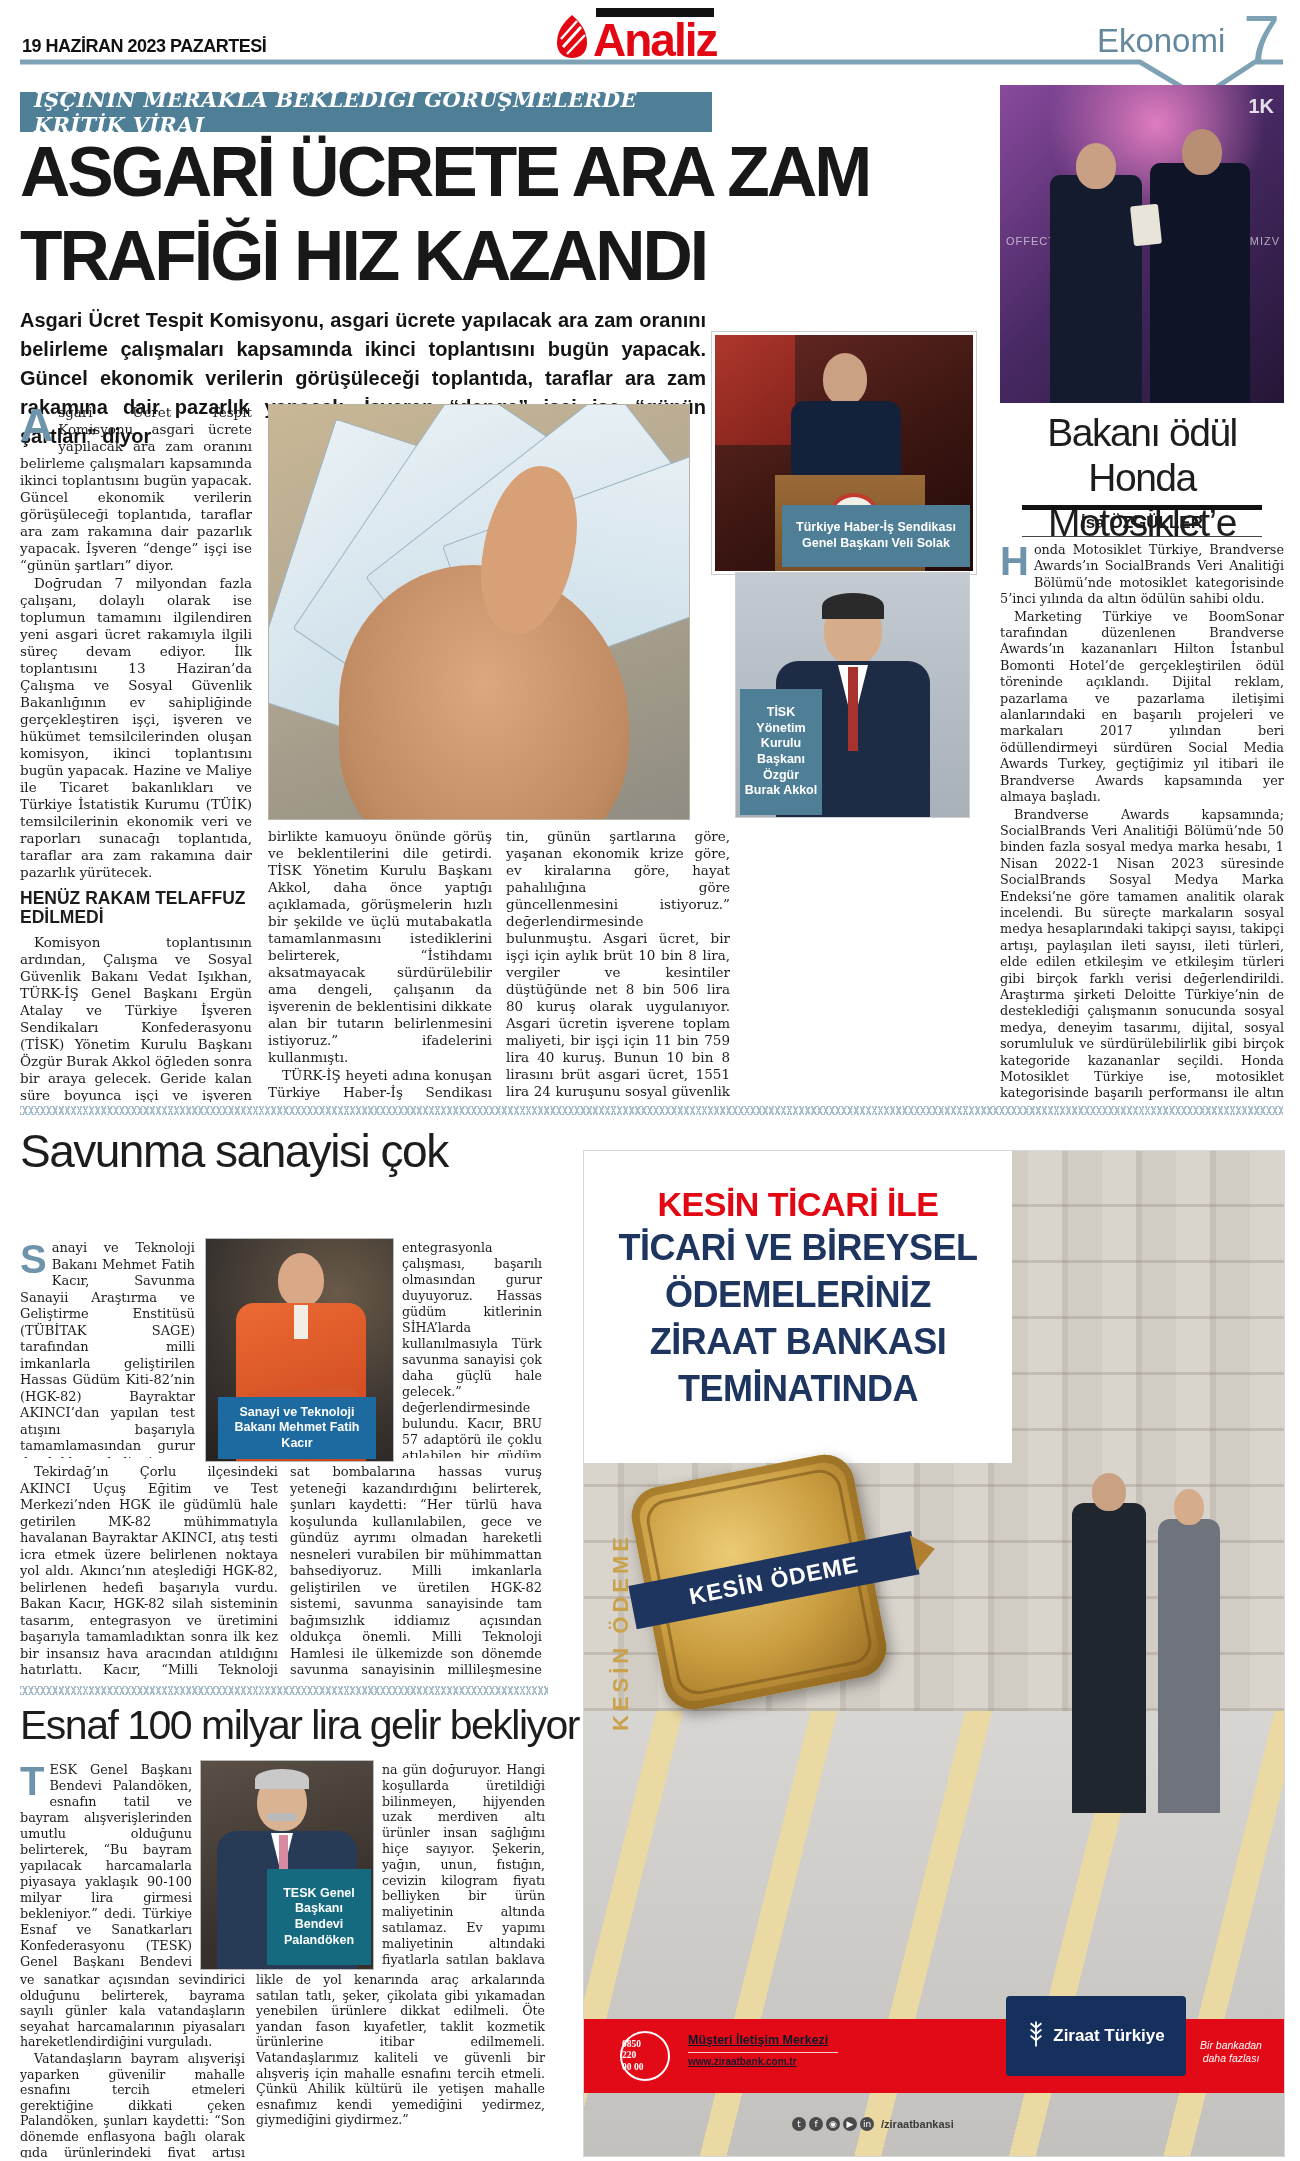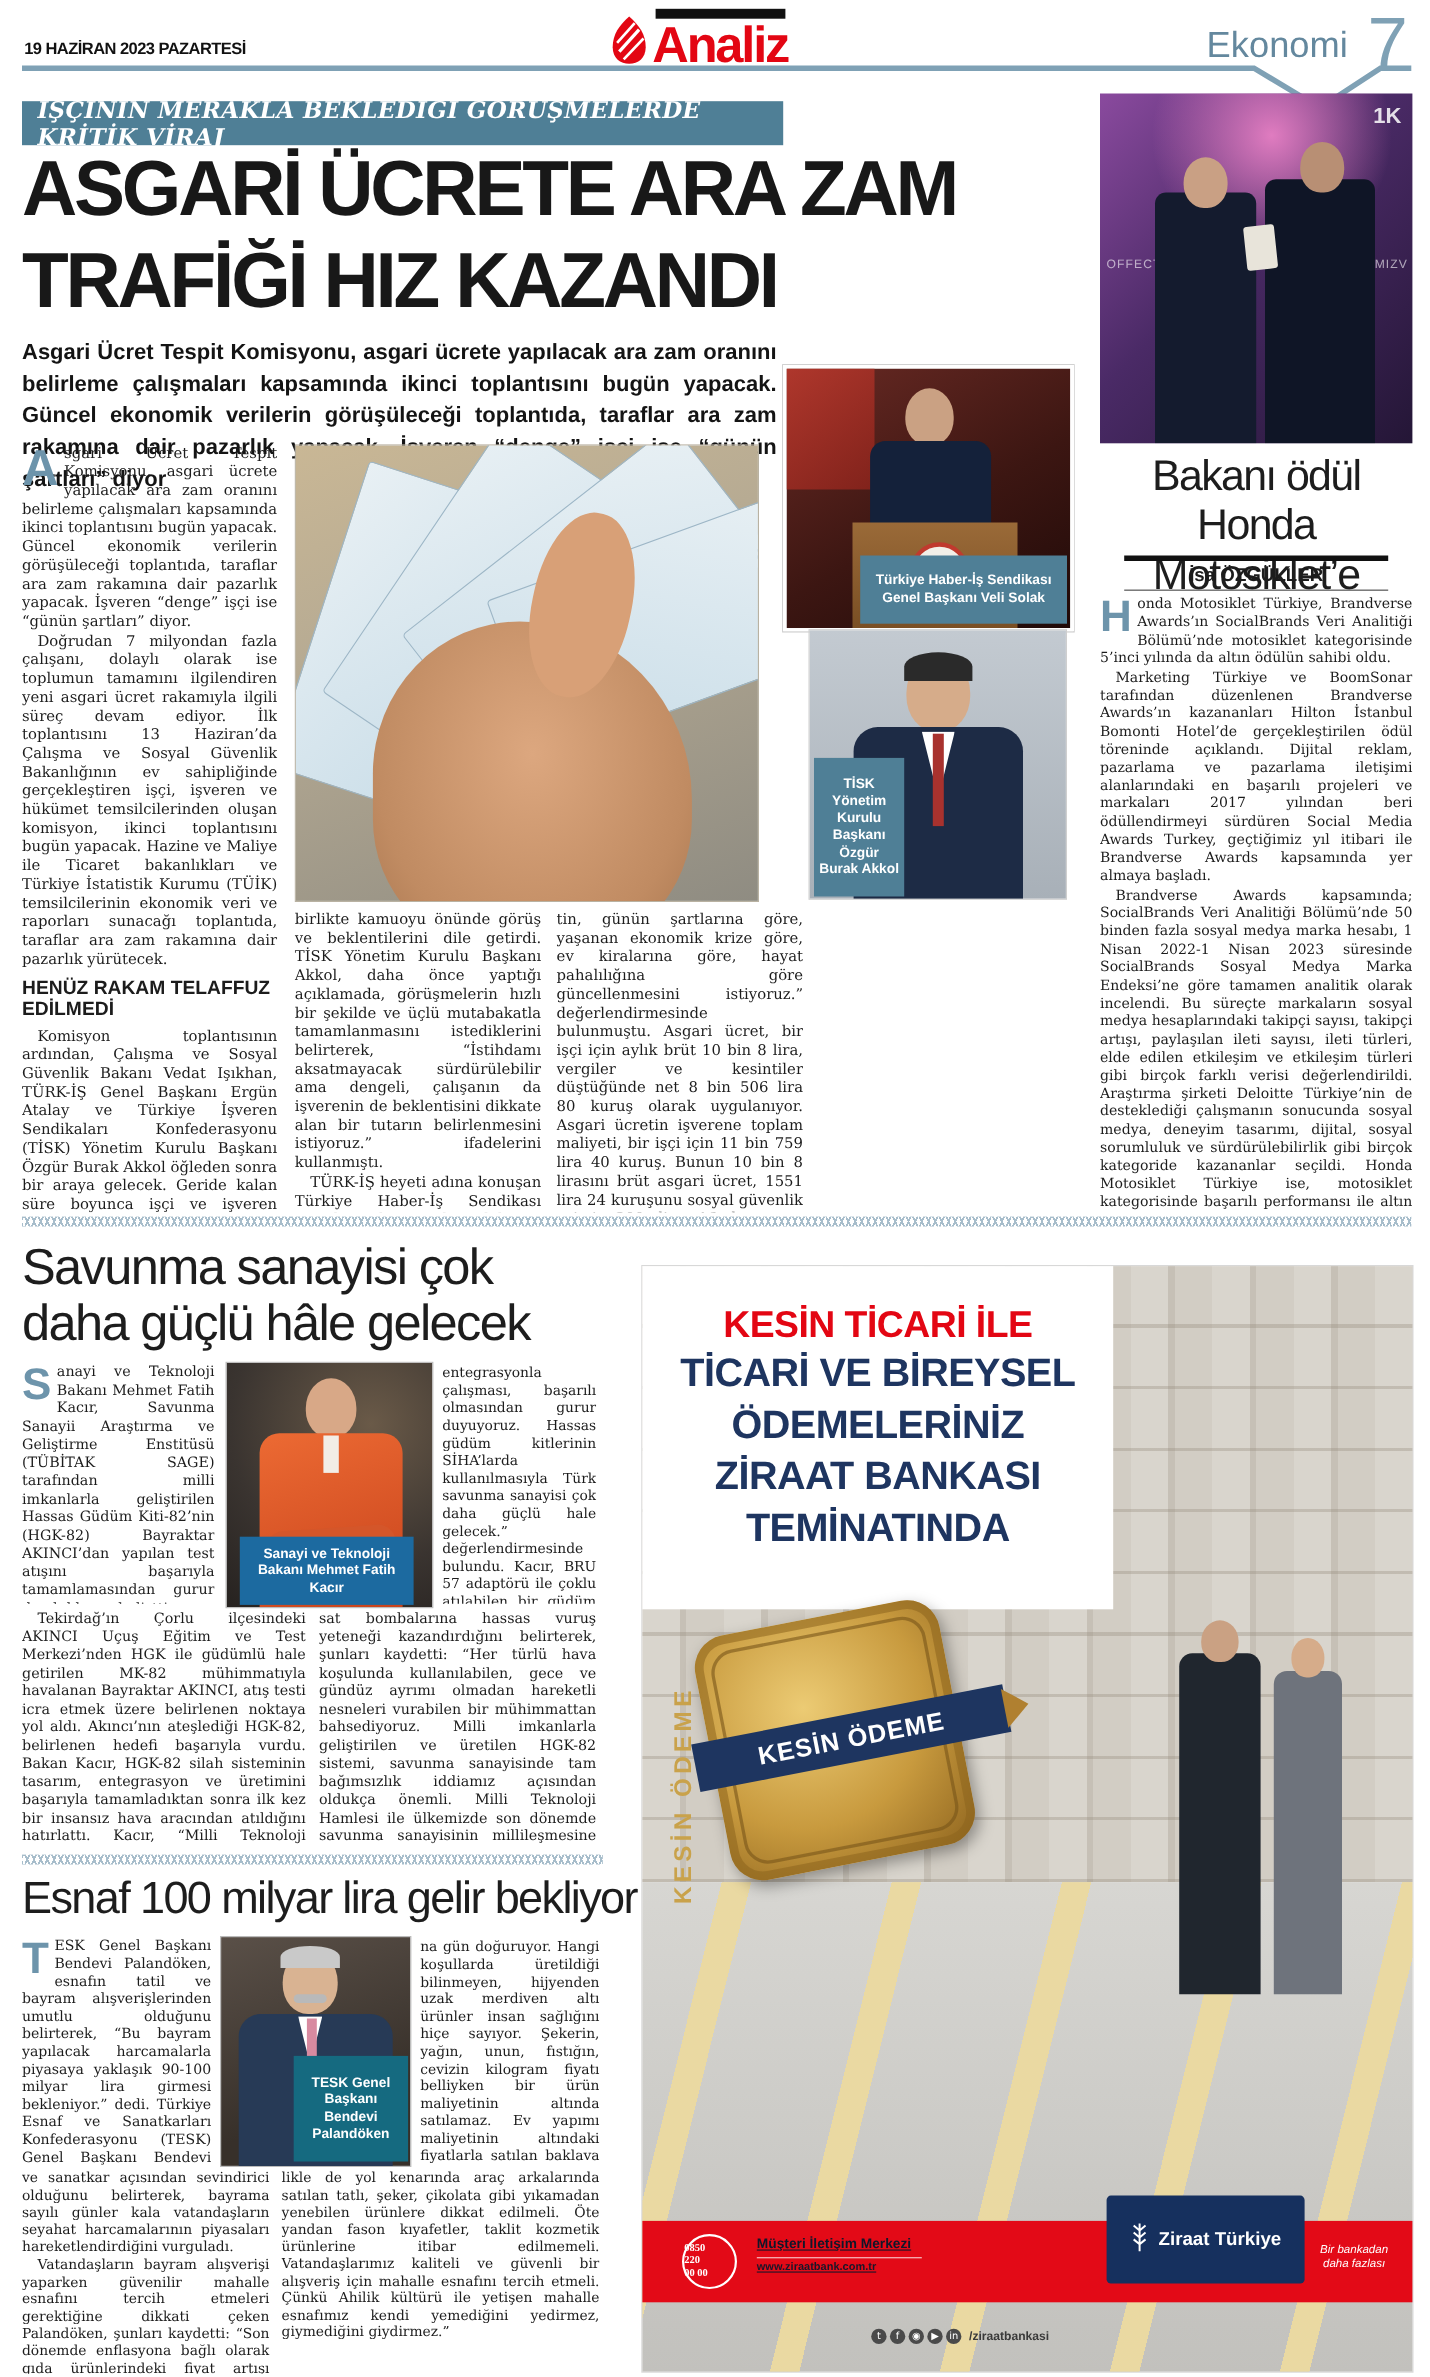--- a/index.html
+++ b/index.html
@@ -1,21 +1,21 @@
 <!DOCTYPE html>
 <html><head>
 <meta charset="utf-8">
 <style>
   html,body{margin:0;padding:0;background:#e9e9e9;}
   #page{position:relative;width:1300px;height:2161px;background:#ffffff;margin:0 auto;overflow:hidden;
         font-family:"DejaVu Serif",serif;color:#1c1c1c;}
   .abs{position:absolute;}
   .sans{font-family:"Liberation Sans","DejaVu Sans",sans-serif;}
   
-  .date{font-size:15px;font-weight:bold;letter-spacing:-0.5px;color:#111;}
+  .date{font-size:18px;font-weight:bold;letter-spacing:-0.5px;color:#111;}
   .masthead-word{font-size:46px;font-weight:800;color:#e30613;letter-spacing:-2px;line-height:1;}
   .masthead-bar{width:118px;height:9px;background:#111;}
   .section-name{font-size:33px;color:#64889e;letter-spacing:0;}
   .page-num{font-size:66px;font-weight:200;color:#7fa1b5;line-height:1;}
   
   .kicker{background:#4f7f96;color:#fff;font-size:21px;font-weight:bold;font-style:italic;
           letter-spacing:0.3px;display:flex;align-items:center;padding-left:14px;justify-content:flex-end;}
   .h1{font-size:71px;font-weight:800;letter-spacing:-3px;line-height:1;color:#181818;transform:scaleX(0.98);transform-origin:left;white-space:nowrap;}
   .lead{font-size:20px;line-height:1.45;font-weight:600;text-align:justify;color:#141414;}
   
@@ -186,21 +186,20 @@
   <div class="abs bodycol" style="left:1000px;top:542px;width:284px;height:560px;font-size:12.8px;line-height:16.4px;">
     <p><span class="dropcap" style="font-size:40px;line-height:34px;">H</span><span>onda Motosiklet Türkiye, Brandverse Awards’ın SocialBrands Veri Analitiği Bölümü’nde motosiklet kategorisinde 5’inci yılında da altın ödülün sahibi oldu.</span></p>
     <p>Marketing Türkiye ve BoomSonar tarafından düzenlenen Brandverse Awards’ın kazananları Hilton İstanbul Bomonti Hotel’de gerçekleştirilen ödül töreninde açıklandı. Dijital reklam, pazarlama ve pazarlama iletişimi alanlarındaki en başarılı projeleri ve markaları 2017 yılından beri ödüllendirmeyi sürdüren Social Media Awards Turkey, geçtiğimiz yıl itibari ile Brandverse Awards kapsamında yer almaya başladı.</p>
     <p>Brandverse Awards kapsamında; SocialBrands Veri Analitiği Bölümü’nde 50 binden fazla sosyal medya marka hesabı, 1 Nisan 2022-1 Nisan 2023 süresinde SocialBrands Sosyal Medya Marka Endeksi’ne göre tamamen analitik olarak incelendi. Bu süreçte markaların sosyal medya hesaplarındaki takipçi sayısı, takipçi artışı, paylaşılan ileti sayısı, ileti türleri, elde edilen etkileşim ve etkileşim türleri gibi birçok farklı verisi değerlendirildi. Araştırma şirketi Deloitte Türkiye’nin de desteklediği çalışmanın sonucunda sosyal medya, deneyim tasarımı, dijital, sosyal sorumluluk ve sürdürülebilirlik gibi birçok kategoride kazananlar seçildi. Honda Motosiklet Türkiye ise, motosiklet kategorisinde başarılı performansı ile altın ödülü kazandı.</p>
   </div>
 
   <div class="abs wave" style="left:20px;top:1106px;width:1263px;"></div>
 
   <div class="abs sect-title" style="left:20px;top:1126px;font-size:46px;line-height:51px;">
     <div>Savunma sanayisi çok</div>
-    <div>daha güçlü hâle gelecek</div>
   </div>
 
   <div class="abs bodycol" style="left:20px;top:1240px;width:175px;height:218px;font-size:13px;line-height:16.5px;">
     <p><span class="dropcap" style="font-size:40px;line-height:34px;">S</span><span>anayi ve Teknoloji Bakanı Mehmet Fatih Kacır, Savunma Sanayii Araştırma ve Geliştirme Enstitüsü (TÜBİTAK SAGE) tarafından milli imkanlarla geliştirilen Hassas Güdüm Kiti-82’nin (HGK-82) Bayraktar AKINCI’dan yapılan test atışını başarıyla tamamlamasından gurur duyduklarını belirtti.</span></p>
   </div>
 
   <div class="abs photo kacir-bg" style="left:205px;top:1238px;width:187px;height:222px;border:1px solid #bbb;">
     <div class="head" style="left:72px;top:14px;width:46px;height:54px;background:#d8a887;"></div>
     <div style="position:absolute;left:30px;top:64px;width:130px;height:158px;background:linear-gradient(160deg,#ec6a33,#c8431c);border-radius:18px 18px 0 0;"></div>
     <div style="position:absolute;left:88px;top:66px;width:14px;height:34px;background:#f2ede6;"></div>

